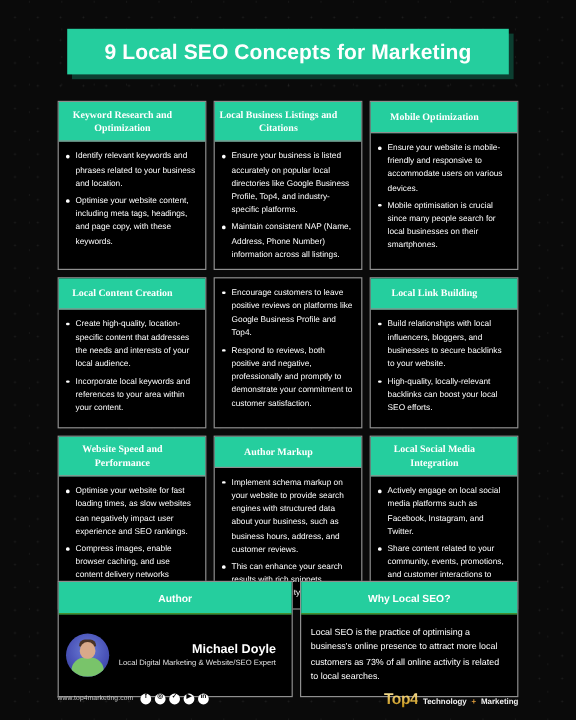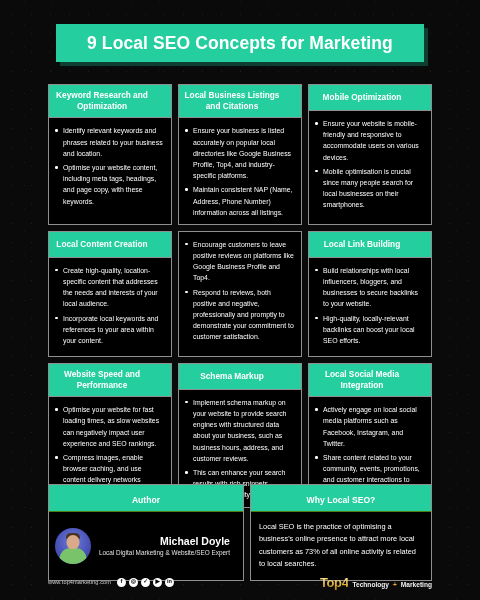--- a/index.html
+++ b/index.html
@@ -59,21 +59,21 @@
     background:#000;
     display:flex; flex-direction:column;
     min-height:126px;
   }
   .card-head {
     background:#25ce9e;
     border-bottom:1px solid #8f8f8f;
     padding:5px 20px 5px 4px;
     text-align:center;
     min-height:26px;
-    display:flex; align-items:center; justify-content:center;
+    display:flex; align-items:center; justify-content:center;font-family:Liberation Serif, serif;
   }
   .card-head span {
     color:#ffffff;
     font-size:8.3px;
     font-weight:bold;
     line-height:1.35;
   }
   .card-body {
     padding:7px 7px 6px 4px;
     flex:1;
@@ -279,21 +279,21 @@
       <div class="card-body">
         <ul>
           <li>Optimise your website for fast loading times, as slow websites can negatively impact user experience and SEO rankings.</li>
           <li>Compress images, enable browser caching, and use content delivery networks (CDNs) to improve performance.</li>
         </ul>
       </div>
     </div>
 
     <div class="card">
       <div class="card-head">
-        <span>Schema Markup</span>
+        <span>Author Markup</span>
       </div>
       <div class="card-body">
         <ul>
           <li>Implement schema markup on your website to provide search engines with structured data about your business, such as business hours, address, and customer reviews.</li>
           <li>This can enhance your search results with rich snippets, increasing visibility.</li>
         </ul>
       </div>
     </div>
 
     <div class="card">

